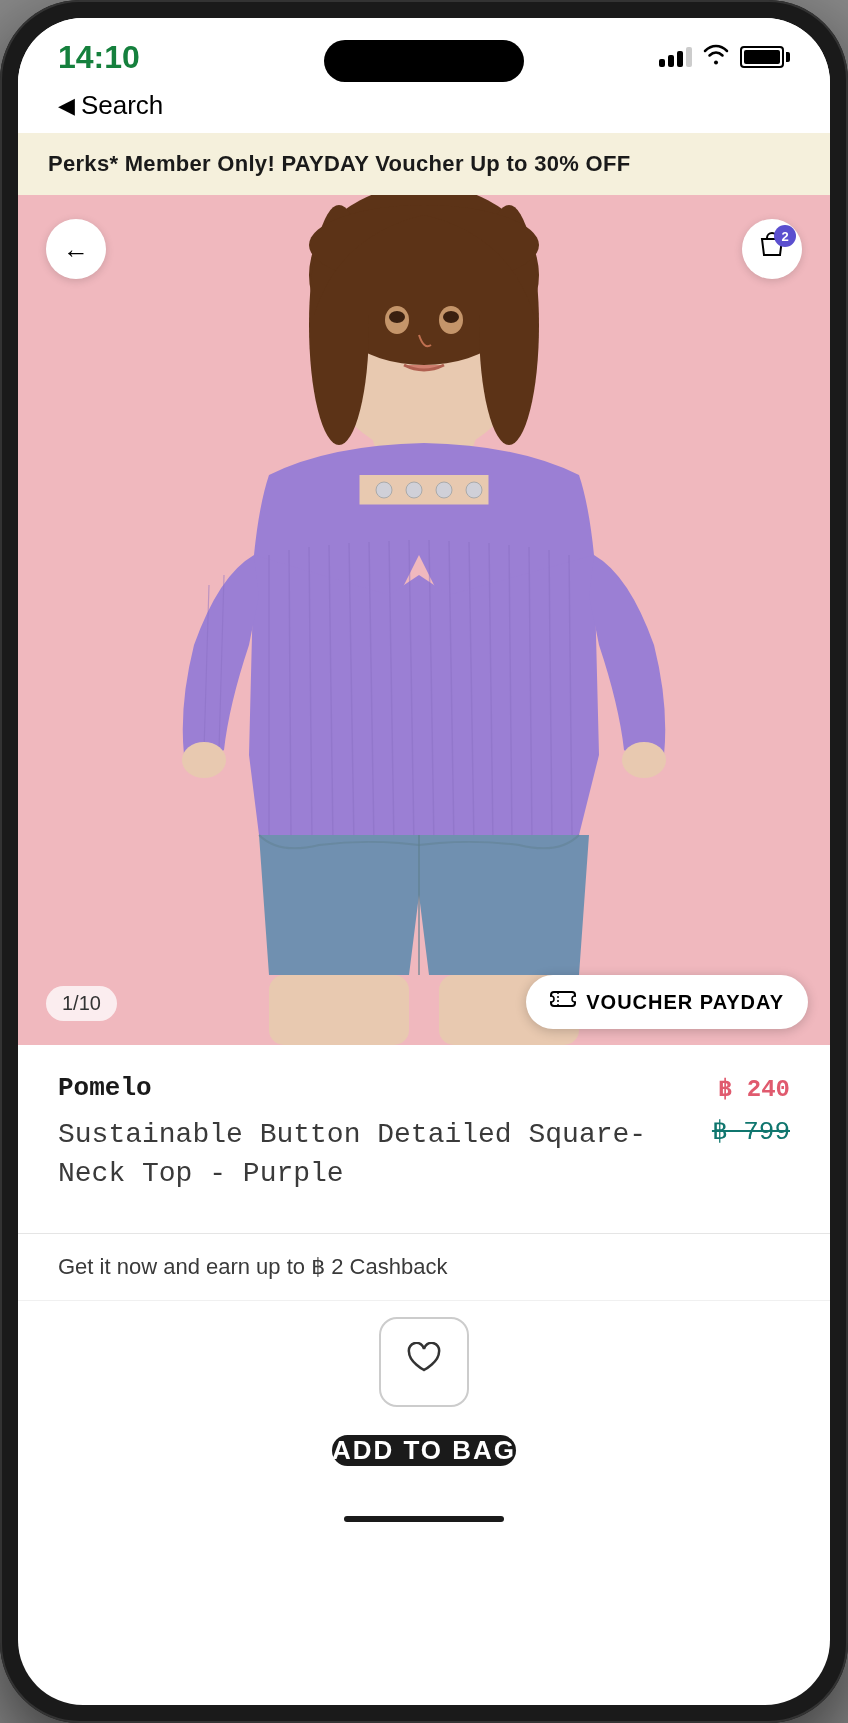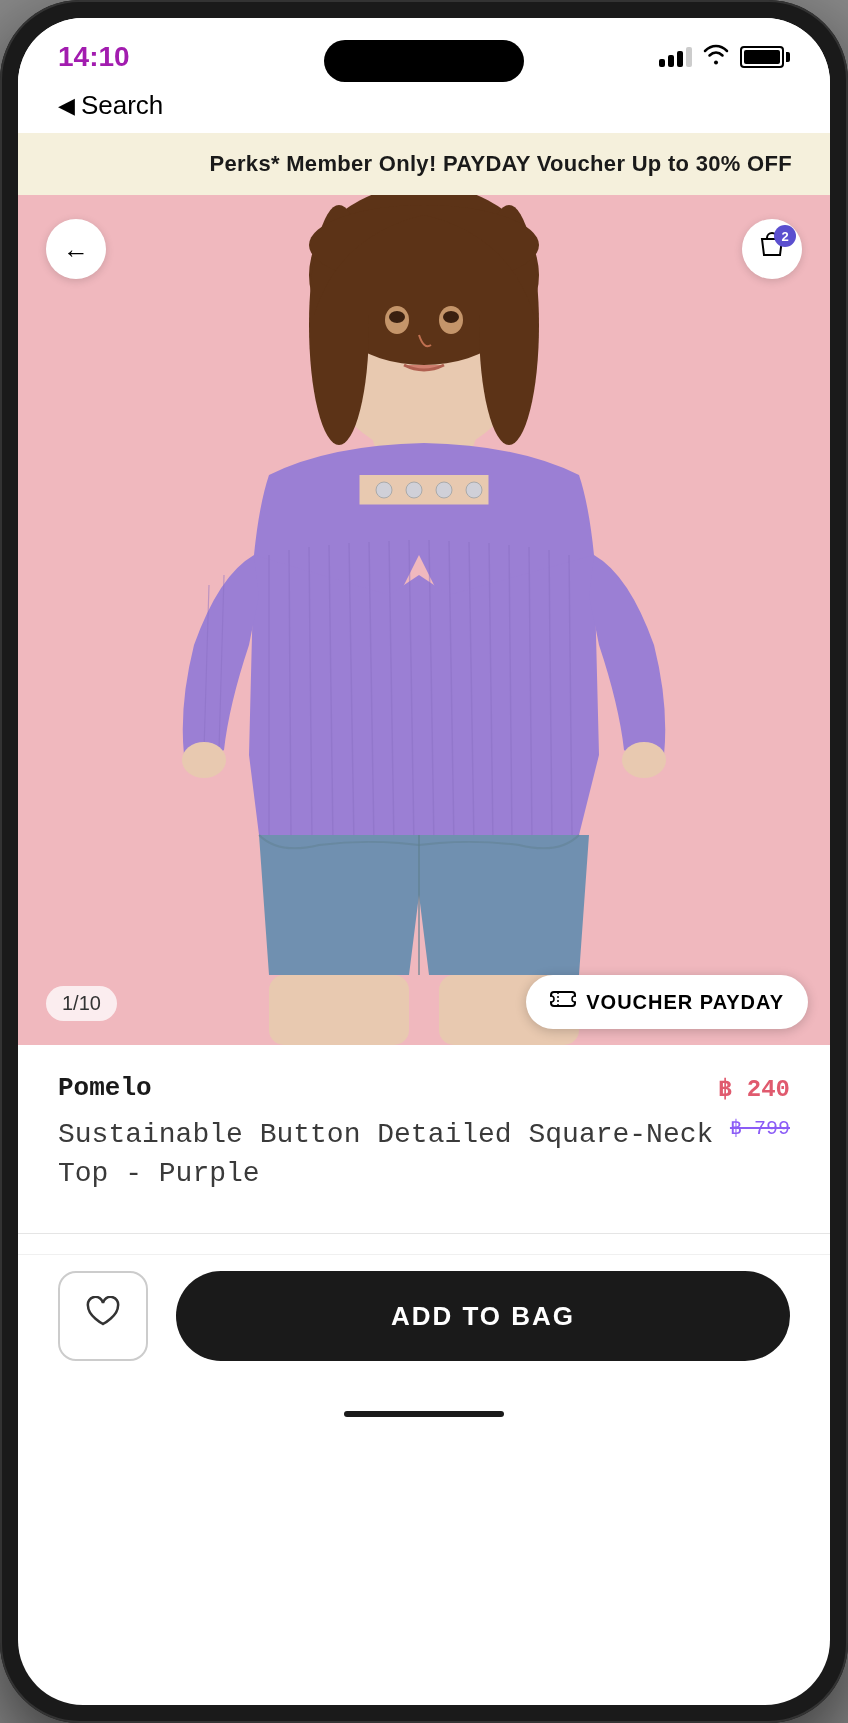--- a/index.html
+++ b/index.html
@@ -57,23 +57,23 @@
       align-items: center;
       padding: 16px 40px 8px;
       height: 70px;
       flex-shrink: 0;
       background: #fff;
       position: relative;
       z-index: 50;
     }
 
     .status-time {
-      font-size: 28px;
+      font-size: 32px;
       font-weight: 600;
-      color: #a21caf;
+      color: #15803d;
     }
 
     .status-icons {
       display: flex;
       align-items: center;
       gap: 10px;
     }
 
     .signal-bars {
       display: flex;
@@ -157,22 +157,22 @@
     }
 
     .search-label {
       font-size: 26px;
       color: #000;
     }
 
     
     .promo-banner {
       background: #f5f0dc;
-      padding: 18px 38px;
-      text-align: right;
+      padding: 18px 30px;
+      text-align: left;
       flex-shrink: 0;
     }
 
     .promo-text {
       font-size: 22px;
       font-weight: 700;
       color: #1a1a1a;
       letter-spacing: 0.3px;
     }
 
@@ -332,22 +332,22 @@
     }
 
     .product-name {
       font-size: 28px;
       color: #3a3a3a;
       line-height: 1.4;
       flex: 1;
     }
 
     .product-price-original {
-      font-size: 20px;
-      color: #8b5cf6;
+      font-size: 26px;
+      color: #0f766e;
       text-decoration: line-through;
       margin-left: 0;
       white-space: nowrap;
     }
 
     .divider {
       height: 1px;
       background: #e5e5e5;
       margin: 20px 0;
     }
@@ -366,20 +366,21 @@
 
     
     .action-bar {
       background: #fff;
       padding: 16px 40px 40px;
       display: flex;
       gap: 28px;
       align-items: center;
       flex-shrink: 0;
       border-top: 1px solid #f0f0f0;
+      flex-direction: column;
     }
 
     .wishlist-button {
       width: 90px;
       height: 90px;
       border: 2px solid #ccc;
       border-radius: 18px;
       display: flex;
       align-items: center;
       justify-content: center;
@@ -589,20 +590,23 @@
         <span class="product-price-current">฿ 240</span>
       </div>
       <div class="product-name-row">
         <span class="product-name">Sustainable Button Detailed Square-Neck Top - Purple</span>
         <span class="product-price-original">฿ 799</span>
       </div>
     </div>
 
     <div class="divider"></div>
 
+    <div class="cashback-section">
+      <span class="cashback-text">Get it now and earn up to ฿ 2 Cashback</span>
+    </div>
 
     <div class="action-bar">
       <div class="wishlist-button">
         <span class="wishlist-icon">
           <svg width="36" height="32" viewBox="0 0 36 32" fill="none">
             <path d="M18 28S3 20 3 10a7 7 0 0 1 15-3 7 7 0 0 1 15 3c0 10-15 18-15 18z" stroke="#333" stroke-width="2.5" fill="none"></path>
           </svg>
         </span>
       </div>
       <div class="add-to-bag-button">

